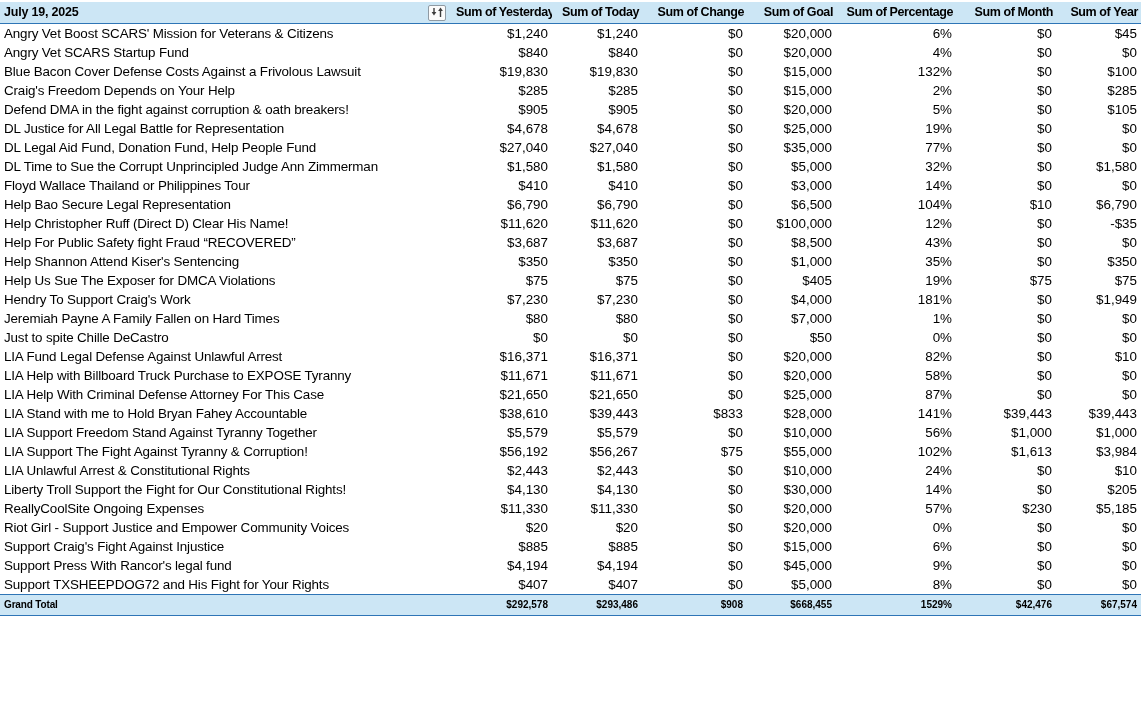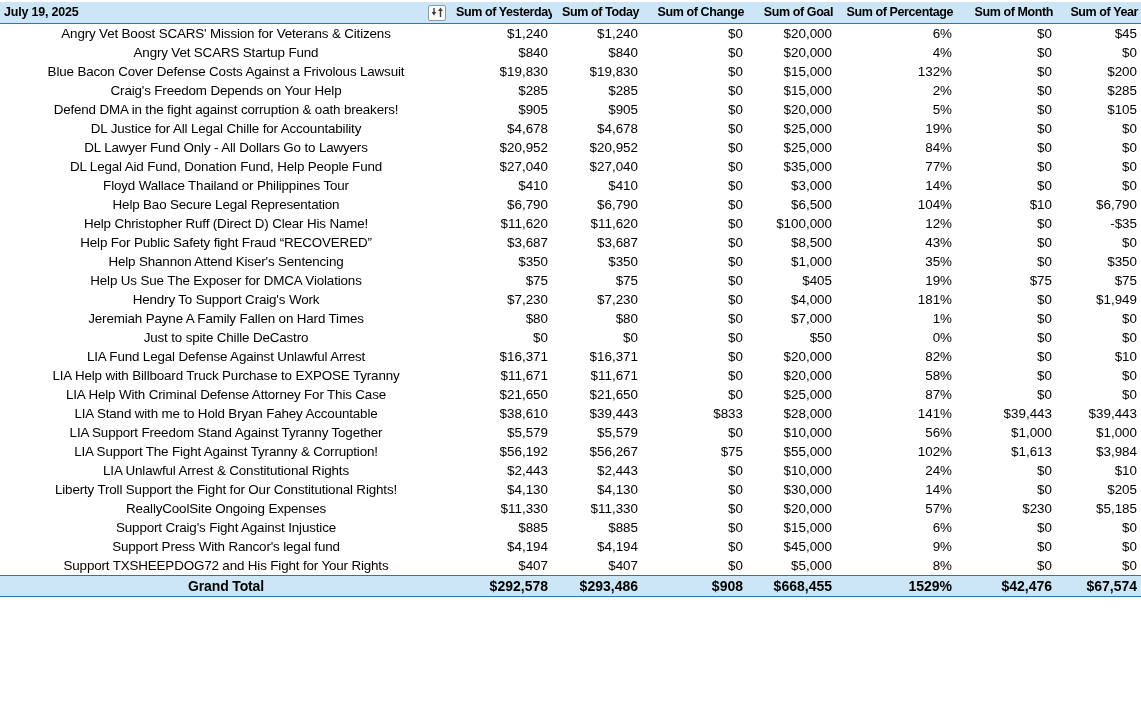--- a/index.html
+++ b/index.html
@@ -39,28 +39,28 @@
     width:18px;height:16px;flex:0 0 auto;
     border:1px solid #8f9aa3;border-radius:2px;
     background:#fbfbfb;
     display:flex;align-items:center;justify-content:center;
     cursor:pointer;
   }
   tbody td{
     height:19px;line-height:19px;font-size:13.4px;
     background:var(--row-bg);
   }
-  td.label-cell{text-align:center;letter-spacing:-0.15px;}
+  td.label-cell{text-align:left;letter-spacing:-0.15px;}
   td.num-cell{text-align:right;}
   tfoot td{
     background:var(--total-bg);
     border-top:1px solid var(--border-blue);
     border-bottom:1px solid var(--border-blue);
     height:20px;line-height:20px;
-    font-size:14px;font-weight:bold;
+    font-size:10px;font-weight:bold;
   }
   tfoot td.num-cell{}
 </style>
 </head>
 <body>
 
 <div class="sheet">
   <table>
     <colgroup>
       <col style="width:452px">
@@ -120,21 +120,21 @@
           <td class="num-cell">$0</td>
         </tr>
         <tr>
           <td class="label-cell">Blue Bacon Cover Defense Costs Against a Frivolous Lawsuit</td>
           <td class="num-cell">$19,830</td>
           <td class="num-cell">$19,830</td>
           <td class="num-cell">$0</td>
           <td class="num-cell">$15,000</td>
           <td class="num-cell">132%</td>
           <td class="num-cell">$0</td>
-          <td class="num-cell">$200</td>
+          <td class="num-cell">$100</td>
         </tr>
         <tr>
           <td class="label-cell">Craig's Freedom Depends on Your Help</td>
           <td class="num-cell">$285</td>
           <td class="num-cell">$285</td>
           <td class="num-cell">$0</td>
           <td class="num-cell">$15,000</td>
           <td class="num-cell">2%</td>
           <td class="num-cell">$0</td>
           <td class="num-cell">$285</td>
@@ -143,48 +143,48 @@
           <td class="label-cell">Defend DMA in the fight against corruption &amp; oath breakers!</td>
           <td class="num-cell">$905</td>
           <td class="num-cell">$905</td>
           <td class="num-cell">$0</td>
           <td class="num-cell">$20,000</td>
           <td class="num-cell">5%</td>
           <td class="num-cell">$0</td>
           <td class="num-cell">$105</td>
         </tr>
         <tr>
-          <td class="label-cell">DL Justice for All Legal Chille for Accountability</td>
+          <td class="label-cell">DL Justice for All Legal Battle for Representation</td>
           <td class="num-cell">$4,678</td>
           <td class="num-cell">$4,678</td>
           <td class="num-cell">$0</td>
           <td class="num-cell">$25,000</td>
           <td class="num-cell">19%</td>
-          <td class="num-cell">$0</td>
-          <td class="num-cell">$0</td>
-        </tr>
-        <tr>
-          <td class="label-cell">DL Lawyer Fund Only - All Dollars Go to Lawyers</td>
-          <td class="num-cell">$20,952</td>
-          <td class="num-cell">$20,952</td>
-          <td class="num-cell">$0</td>
-          <td class="num-cell">$25,000</td>
-          <td class="num-cell">84%</td>
           <td class="num-cell">$0</td>
           <td class="num-cell">$0</td>
         </tr>
         <tr>
           <td class="label-cell">DL Legal Aid Fund, Donation Fund, Help People Fund</td>
           <td class="num-cell">$27,040</td>
           <td class="num-cell">$27,040</td>
           <td class="num-cell">$0</td>
           <td class="num-cell">$35,000</td>
           <td class="num-cell">77%</td>
           <td class="num-cell">$0</td>
           <td class="num-cell">$0</td>
+        </tr>
+        <tr>
+          <td class="label-cell">DL Time to Sue the Corrupt Unprincipled Judge Ann Zimmerman</td>
+          <td class="num-cell">$1,580</td>
+          <td class="num-cell">$1,580</td>
+          <td class="num-cell">$0</td>
+          <td class="num-cell">$5,000</td>
+          <td class="num-cell">32%</td>
+          <td class="num-cell">$0</td>
+          <td class="num-cell">$1,580</td>
         </tr>
         <tr>
           <td class="label-cell">Floyd Wallace Thailand or Philippines Tour</td>
           <td class="num-cell">$410</td>
           <td class="num-cell">$410</td>
           <td class="num-cell">$0</td>
           <td class="num-cell">$3,000</td>
           <td class="num-cell">14%</td>
           <td class="num-cell">$0</td>
           <td class="num-cell">$0</td>
@@ -351,20 +351,30 @@
         </tr>
         <tr>
           <td class="label-cell">ReallyCoolSite Ongoing Expenses</td>
           <td class="num-cell">$11,330</td>
           <td class="num-cell">$11,330</td>
           <td class="num-cell">$0</td>
           <td class="num-cell">$20,000</td>
           <td class="num-cell">57%</td>
           <td class="num-cell">$230</td>
           <td class="num-cell">$5,185</td>
+        </tr>
+        <tr>
+          <td class="label-cell">Riot Girl - Support Justice and Empower Community Voices</td>
+          <td class="num-cell">$20</td>
+          <td class="num-cell">$20</td>
+          <td class="num-cell">$0</td>
+          <td class="num-cell">$20,000</td>
+          <td class="num-cell">0%</td>
+          <td class="num-cell">$0</td>
+          <td class="num-cell">$0</td>
         </tr>
         <tr>
           <td class="label-cell">Support Craig's Fight Against Injustice</td>
           <td class="num-cell">$885</td>
           <td class="num-cell">$885</td>
           <td class="num-cell">$0</td>
           <td class="num-cell">$15,000</td>
           <td class="num-cell">6%</td>
           <td class="num-cell">$0</td>
           <td class="num-cell">$0</td>

